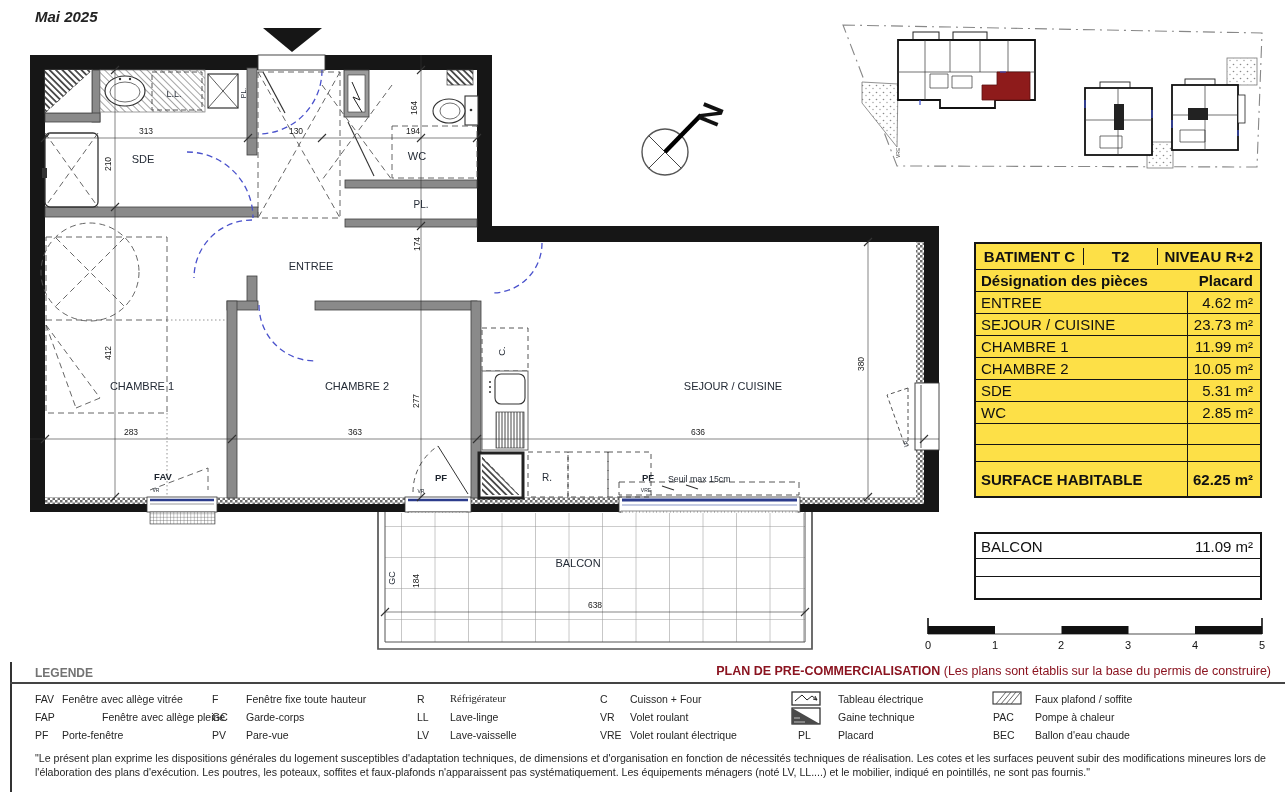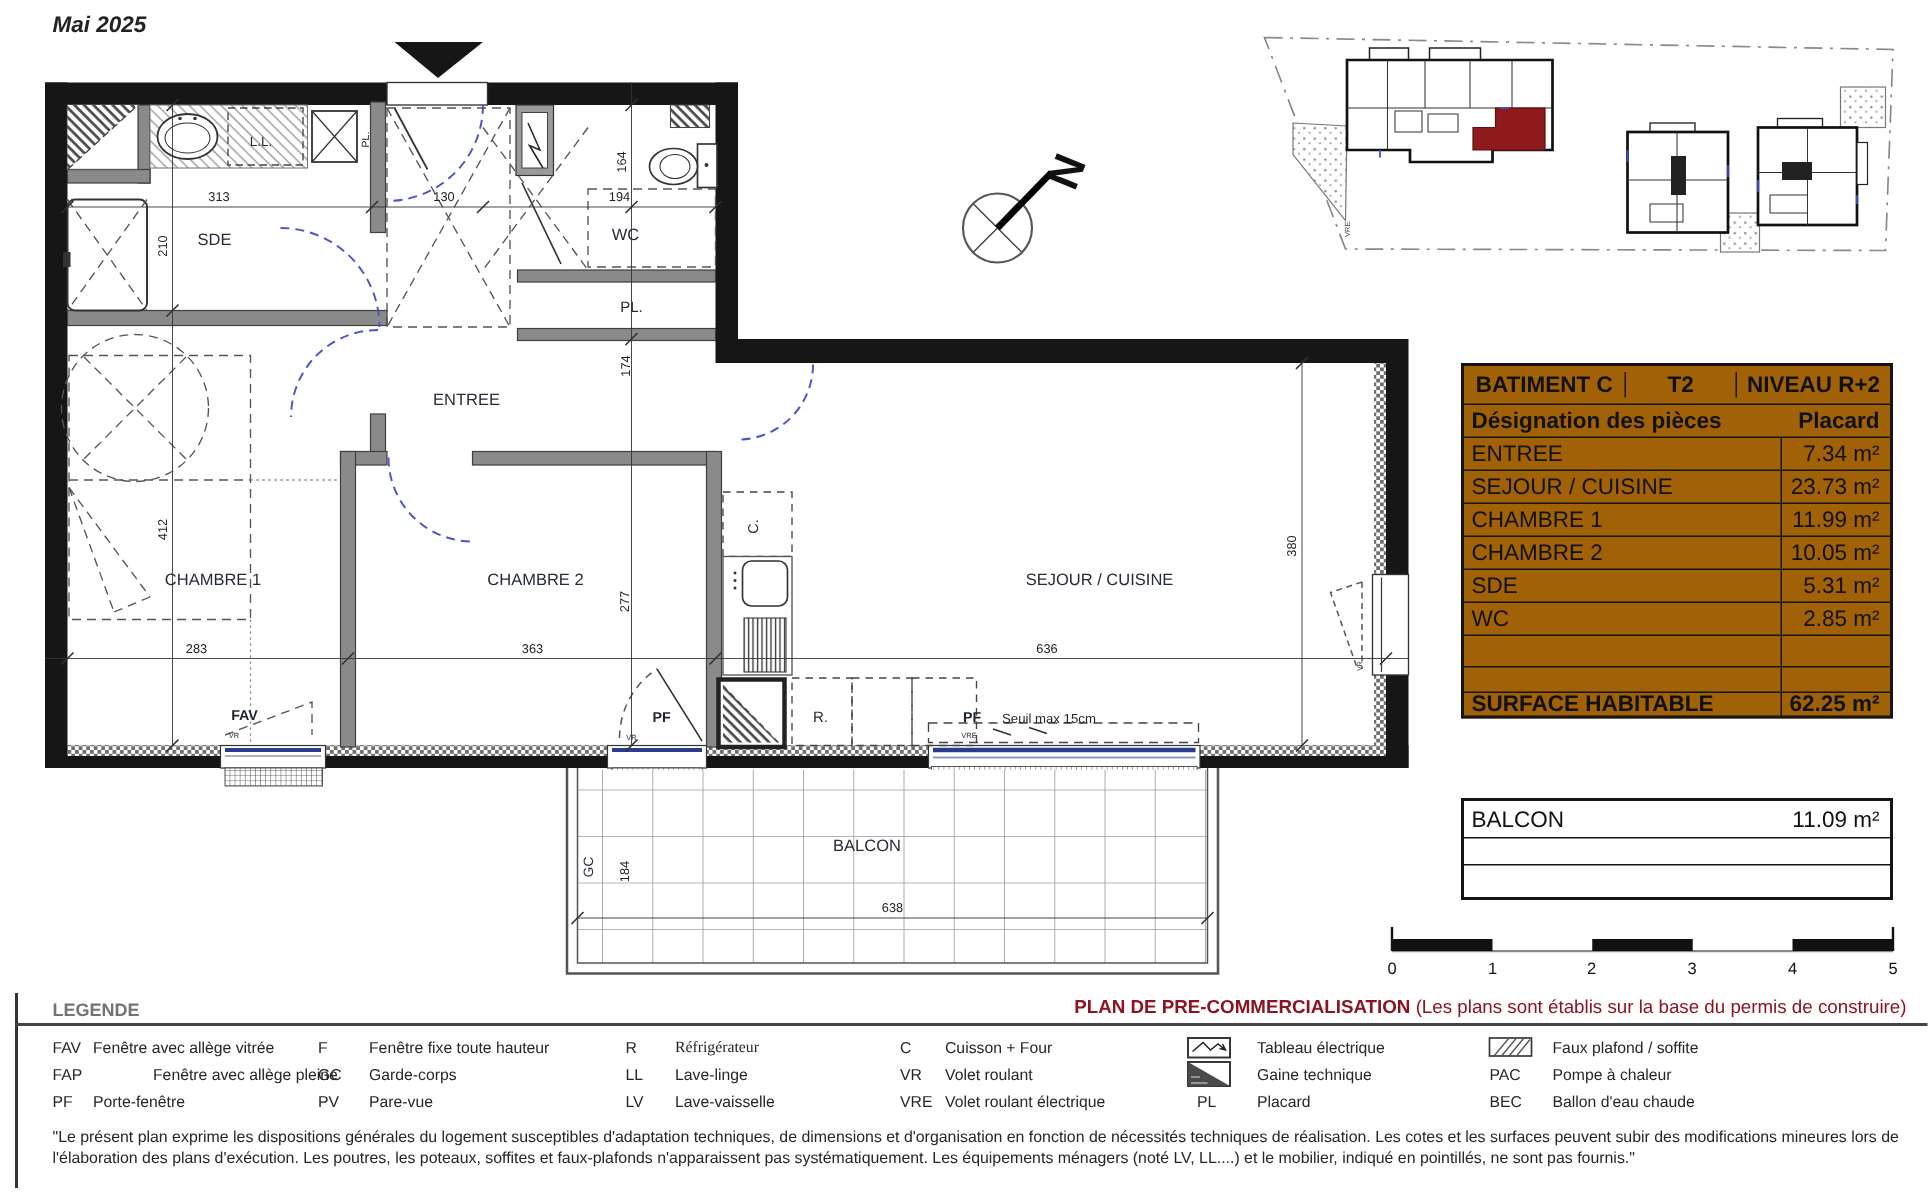--- a/index.html
+++ b/index.html
@@ -1,36 +1,36 @@
 <!DOCTYPE html>
 <html><head>
 <meta charset="utf-8">
 <style>
   html,body{margin:0;padding:0;background:#fff;}
   body{width:1285px;height:800px;position:relative;overflow:hidden;
        font-family:"Liberation Sans", sans-serif;color:#222;}
   .date{position:absolute;left:35px;top:8px;font-size:15px;font-style:italic;font-weight:bold;color:#232323;}
   svg.plan{position:absolute;left:0;top:0;}
   
-  .stable{position:absolute;left:974px;top:242px;width:288px;border:2px solid #151515;background:#a16207;font-size:15px;color:#111;box-sizing:border-box;}
+  .stable{position:absolute;left:974px;top:242px;width:288px;border:2px solid #151515;background:#fde047;font-size:15px;color:#111;box-sizing:border-box;}
   .srow{display:flex;align-items:center;box-sizing:border-box;}
   .srow+.srow{border-top:1.5px solid #151515;}
   .hcell{font-weight:bold;text-align:center;box-sizing:border-box;}
   .h1{height:25px;}
   .hcell.c1{width:108px;border-right:1.5px solid #151515;}
   .hcell.c2{width:74px;border-right:1.5px solid #151515;}
   .hcell.c3{flex:1;}
   .lot{height:22px;justify-content:center;font-weight:bold;}
   .colhead{height:22px;}
   .colhead .slabel{font-weight:bold;}
   .colhead .sval{font-weight:bold;border-left:none !important;}
   .drow{height:22px;}
   .erow{height:21px;}
   .erow2{height:17px;}
-  .trow{height:16px;font-weight:bold;justify-content:space-between;}
+  .trow{height:35px;font-weight:bold;justify-content:space-between;}
   .slabel{flex:1;padding-left:5px;white-space:nowrap;align-self:center;}
   .sval{width:73px;align-self:stretch;display:flex;align-items:center;justify-content:flex-end;padding-right:7px;box-sizing:border-box;border-left:1.5px solid #151515;white-space:nowrap;}
   .btable{position:absolute;left:974px;top:532px;width:288px;border:2px solid #151515;background:#fff;font-size:15px;color:#111;box-sizing:border-box;}
   .brow1{height:24px;}
   .brow2{height:18px;}
   .brow3{height:22px;}
   .btable .sval{border-left:none;}
   
   .vbar{position:absolute;left:10px;top:662px;width:2px;height:130px;background:#333;}
   .hrule{position:absolute;left:10px;top:682px;width:1275px;height:2px;background:#444;}
@@ -361,21 +361,21 @@
     <div class="hcell c1">BATIMENT  C</div>
     <div class="hcell c2">T2</div>
     <div class="hcell c3">NIVEAU  R+2</div>
   </div>
   <div class="srow colhead">
     <div class="slabel">Désignation des pièces</div>
     <div class="sval">Placard</div>
   </div>
   <div class="srow drow">
     <div class="slabel">ENTREE</div>
-    <div class="sval">7.34 m²</div>
+    <div class="sval">4.62 m²</div>
   </div>
   <div class="srow drow">
     <div class="slabel">SEJOUR / CUISINE</div>
     <div class="sval">23.73 m²</div>
   </div>
   <div class="srow drow">
     <div class="slabel">CHAMBRE 1</div>
     <div class="sval">11.99 m²</div>
   </div>
   <div class="srow drow">

